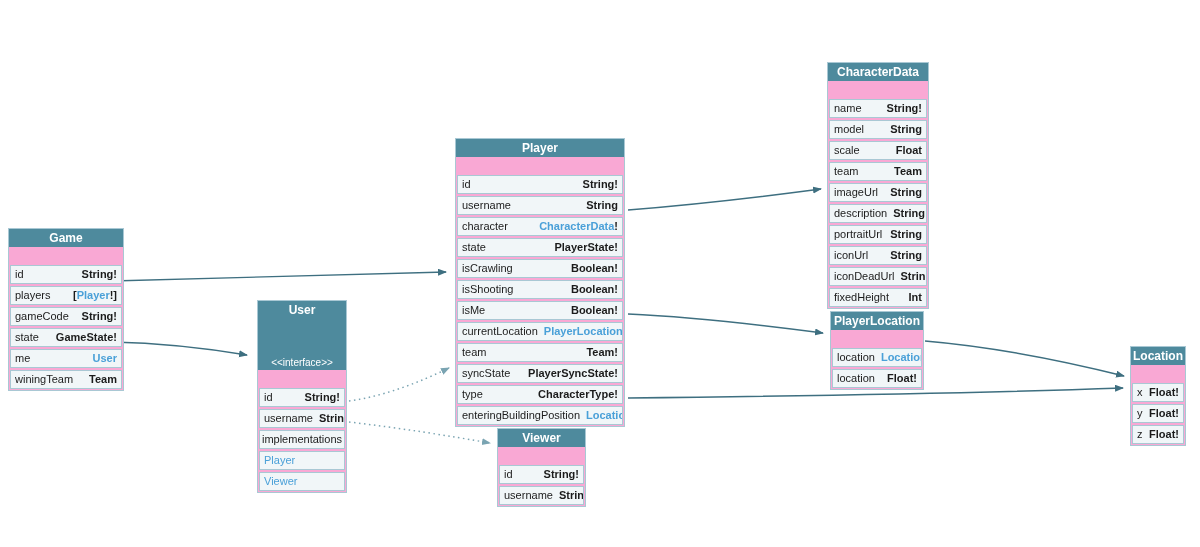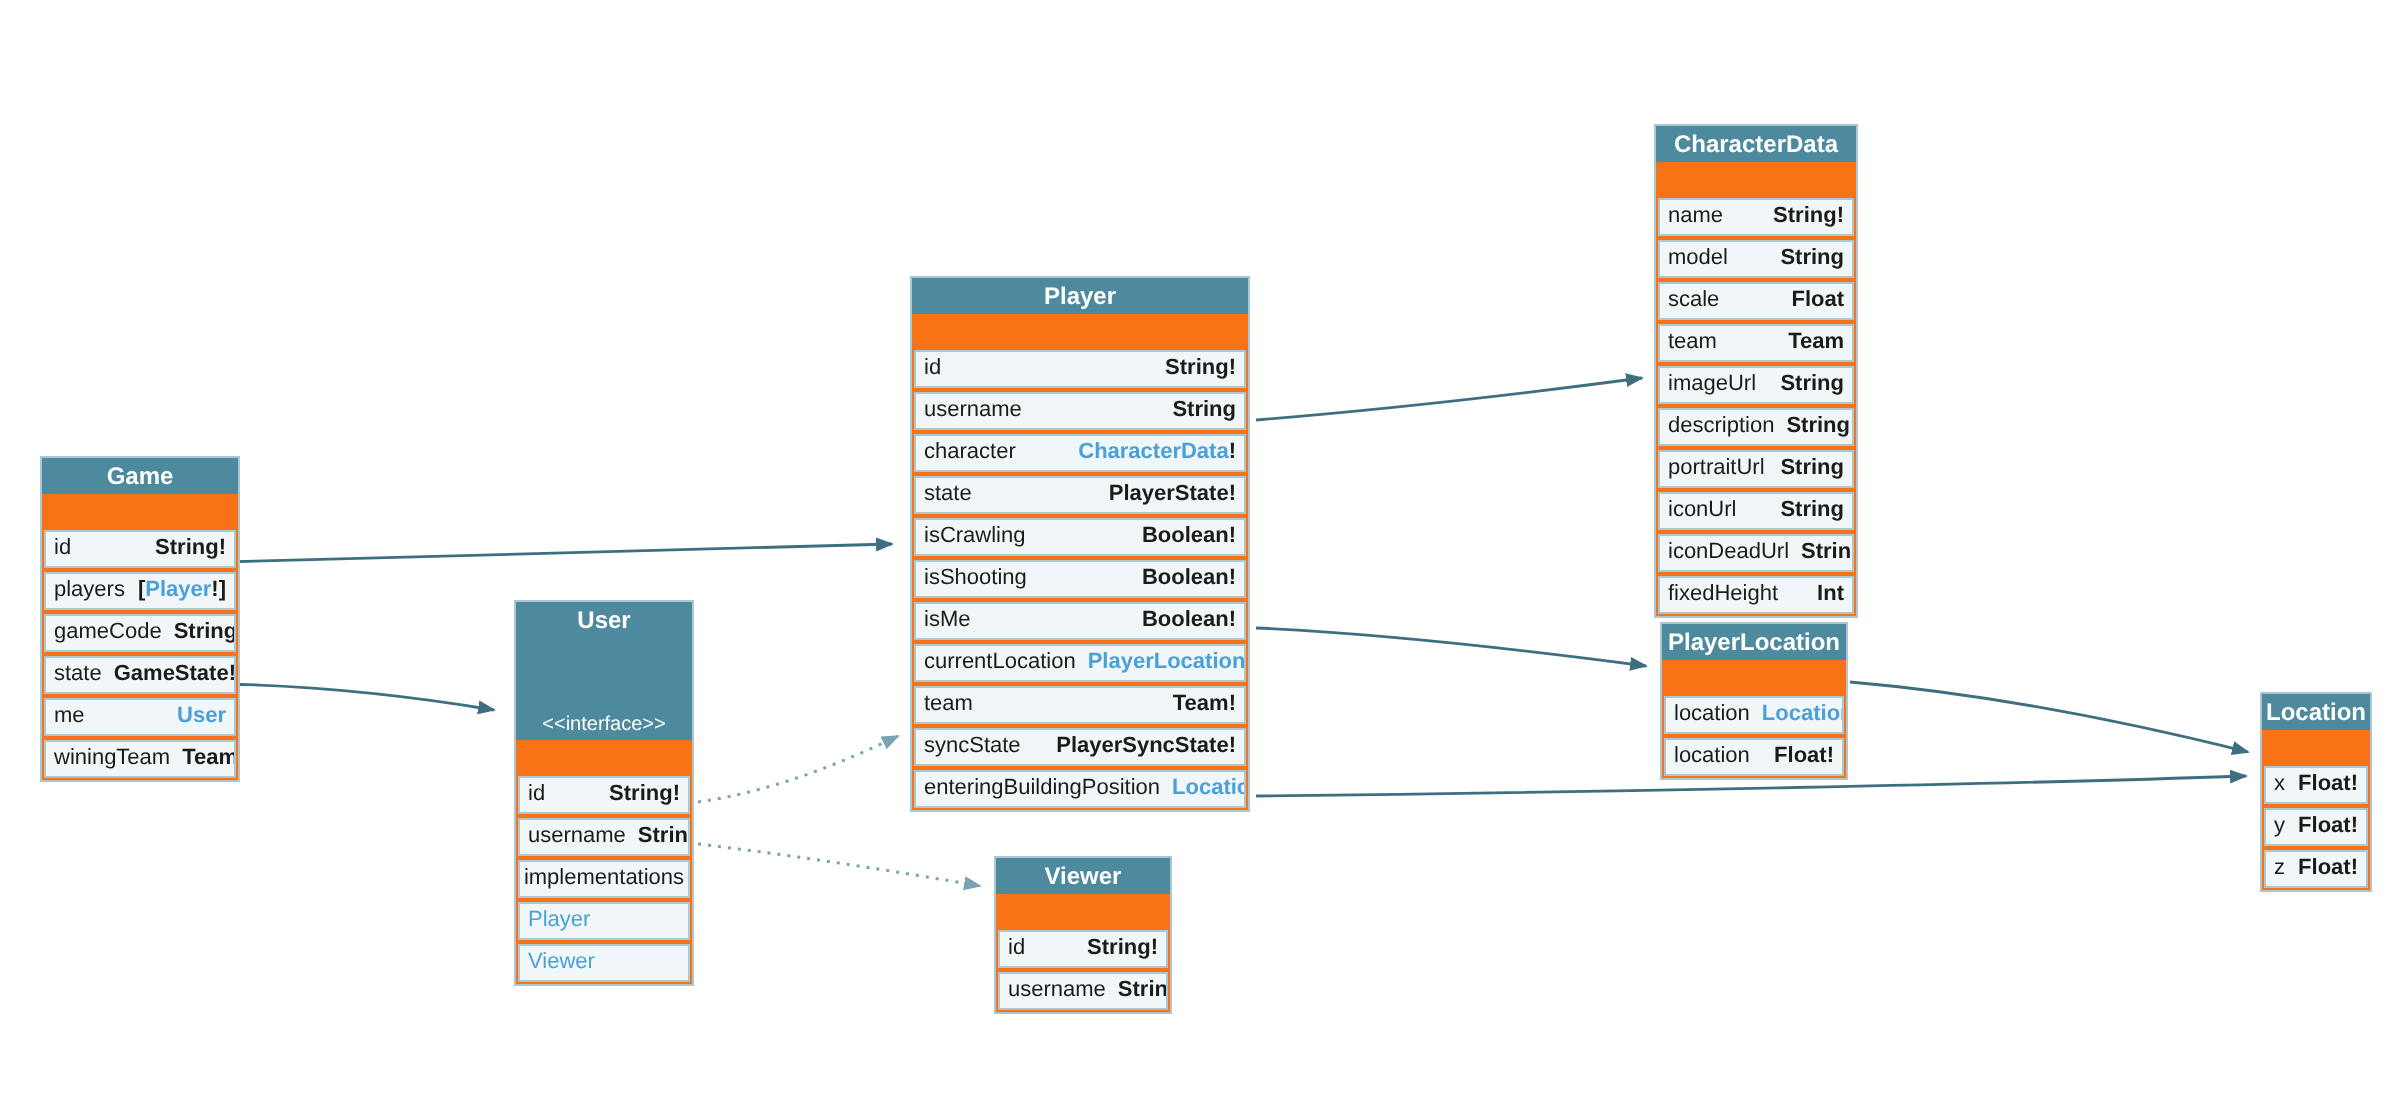--- a/index.html
+++ b/index.html
@@ -7,21 +7,21 @@
     position:relative;width:1200px;height:547px;background:#ffffff;overflow:hidden;
     font-family:"Liberation Sans",sans-serif;
     --header-bg:#4e8a9d;--header-text:#ffffff;--row-bg:#f1f6f8;--border:#a9c8d4;
     --text:#1b1b1b;--link:#4aa0d8;--edge:#3e6f80;--edge-dotted:#7aa4b2;
   }
   #edges{position:absolute;left:0;top:0;width:1200px;height:547px;pointer-events:none;}
   #edges path.rel{fill:none;stroke:var(--edge);stroke-width:1.4;}
   #edges path.rel.dotted{stroke:var(--edge-dotted);stroke-width:1.5;stroke-dasharray:1.5 3.5;}
   .entity{
     position:absolute;box-sizing:border-box;border:1px solid var(--border);
-    background:#f97316;
+    background:#f9a8d4;
   }
   .entity-header{
     background:var(--header-bg);color:var(--header-text);text-align:center;
     padding:2px 2px 2px;
   }
   .entity-title{font-size:12px;font-weight:bold;line-height:14px;}
   .entity-stereotype{font-size:10px;line-height:11px;margin-top:40px;}
   .rows{padding:0 1px 1px;margin-top:18px;}
   .row{
     box-sizing:border-box;height:19px;margin-top:2px;border:1px solid var(--border);
@@ -49,21 +49,21 @@
   <path d="M112,281 L446,272" class="rel" marker-end="url(#ah)"></path>
       <path d="M112,342 C160,343 205,348 247,355" class="rel" marker-end="url(#ah)"></path>
       <path d="M349,401 C385,396 420,382 449,368" class="rel dotted" marker-end="url(#ahd)"></path>
       <path d="M349,422 C400,428 450,436 490,443" class="rel dotted" marker-end="url(#ahd)"></path>
       <path d="M628,210 C690,205 768,196 821,189" class="rel" marker-end="url(#ah)"></path>
       <path d="M628,314 C695,317 770,326 823,333" class="rel" marker-end="url(#ah)"></path>
       <path d="M628,398 C800,396 1010,392 1123,388" class="rel" marker-end="url(#ah)"></path>
       <path d="M925,341 C995,347 1068,362 1124,376" class="rel" marker-end="url(#ah)"></path>
     </svg>
   <div id="entities">
-      <div class="entity" style="left: 20px; top: 228px; width: 100px;">
+      <div class="entity" style="left: 8px; top: 228px; width: 116px;">
         <div class="entity-header">
           <div class="entity-title">Game</div>
         </div>
         <div class="rows">
           <div class="row">
             <span class="fname">id</span>
             <span class="ftype"><span class="seg">String!</span></span>
           </div>
           <div class="row">
             <span class="fname">players</span>
@@ -149,20 +149,24 @@
             <span class="fname">currentLocation</span>
             <span class="ftype"><span class="seg link">PlayerLocation</span><span class="seg">!</span></span>
           </div>
           <div class="row">
             <span class="fname">team</span>
             <span class="ftype"><span class="seg">Team!</span></span>
           </div>
           <div class="row">
             <span class="fname">syncState</span>
             <span class="ftype"><span class="seg">PlayerSyncState!</span></span>
+          </div>
+          <div class="row">
+            <span class="fname">type</span>
+            <span class="ftype"><span class="seg">CharacterType!</span></span>
           </div>
           <div class="row">
             <span class="fname">enteringBuildingPosition</span>
             <span class="ftype"><span class="seg link">Location</span></span>
           </div>
         </div>
       </div>
       <div class="entity" style="left: 497px; top: 428px; width: 89px;">
         <div class="entity-header">
           <div class="entity-title">Viewer</div>

